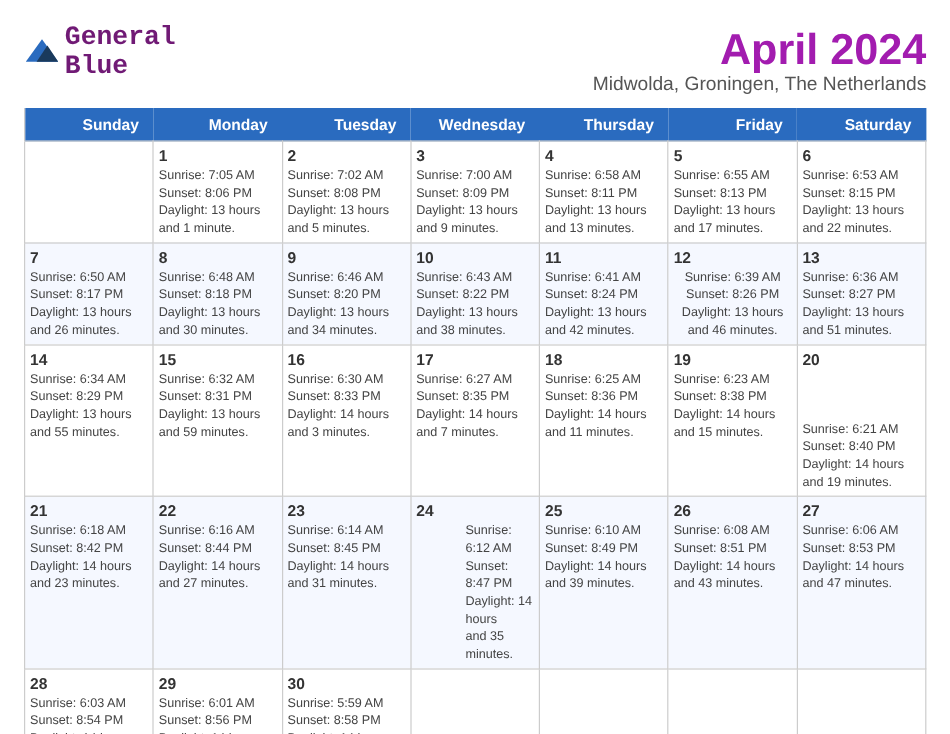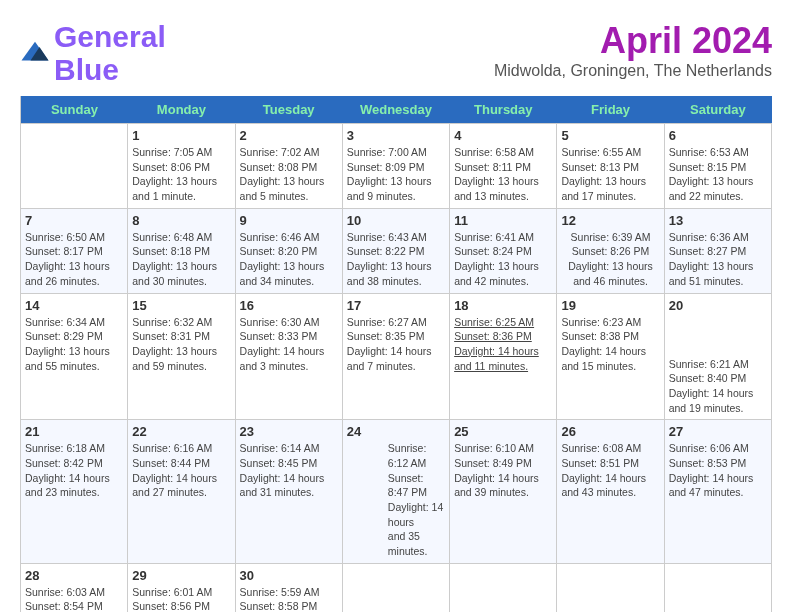--- a/index.html
+++ b/index.html
@@ -14,24 +14,25 @@
       display: flex;
       justify-content: space-between;
       align-items: flex-start;
       margin-bottom: 10px;
     }
     .logo {
       display: flex;
       align-items: center;
     }
     .logo-text {
-      font-size: 30px;
+      font-size: 22px;
       font-weight: bold;
-      color: #8b5cf6;
+      color: #701a75;
       line-height: 1.1;
+      font-family: Liberation Mono, monospace;
     }
     .logo-text span {
       display: block;
     }
     .logo-icon {
       width: 30px;
       height: 30px;
       margin-right: 4px;
     }
     .title-section {
@@ -46,23 +47,23 @@
       font-size: 16px;
       color: #555;
     }
     table {
       width: 100%;
       border-collapse: collapse;
       font-size: 11px;
     }
     th {
       background-color: #2a6bbf;
-      color: #86efac;
+      color: #ffffff;
       padding: 6px 12px;
-      text-align: center;
+      text-align: right;
       font-size: 13px;
       font-weight: bold;
     }
     td {
       border: 1px solid #ccc;
       vertical-align: top;
       padding: 4px;
       height: 80px;
       width: calc(100% / 7);
     }
@@ -244,21 +245,21 @@
         </td>
         <td>
           <span class="day-num">17</span>
           <div class="day-info" style="white-space: pre-line;">Sunrise: 6:27 AM
 Sunset: 8:35 PM
 Daylight: 14 hours
 and 7 minutes.</div>
         </td>
         <td>
           <span class="day-num">18</span>
-          <div class="day-info" style="white-space: pre-line; text-decoration: underline;">Sunrise: 6:25 AM
+          <div class="day-info" style="white-space: pre-line;">Sunrise: 6:25 AM
 Sunset: 8:36 PM
 Daylight: 14 hours
 and 11 minutes.</div>
         </td>
         <td>
           <span class="day-num">19</span>
           <div class="day-info" style="white-space: pre-line;">Sunrise: 6:23 AM
 Sunset: 8:38 PM
 Daylight: 14 hours
 and 15 minutes.</div>

